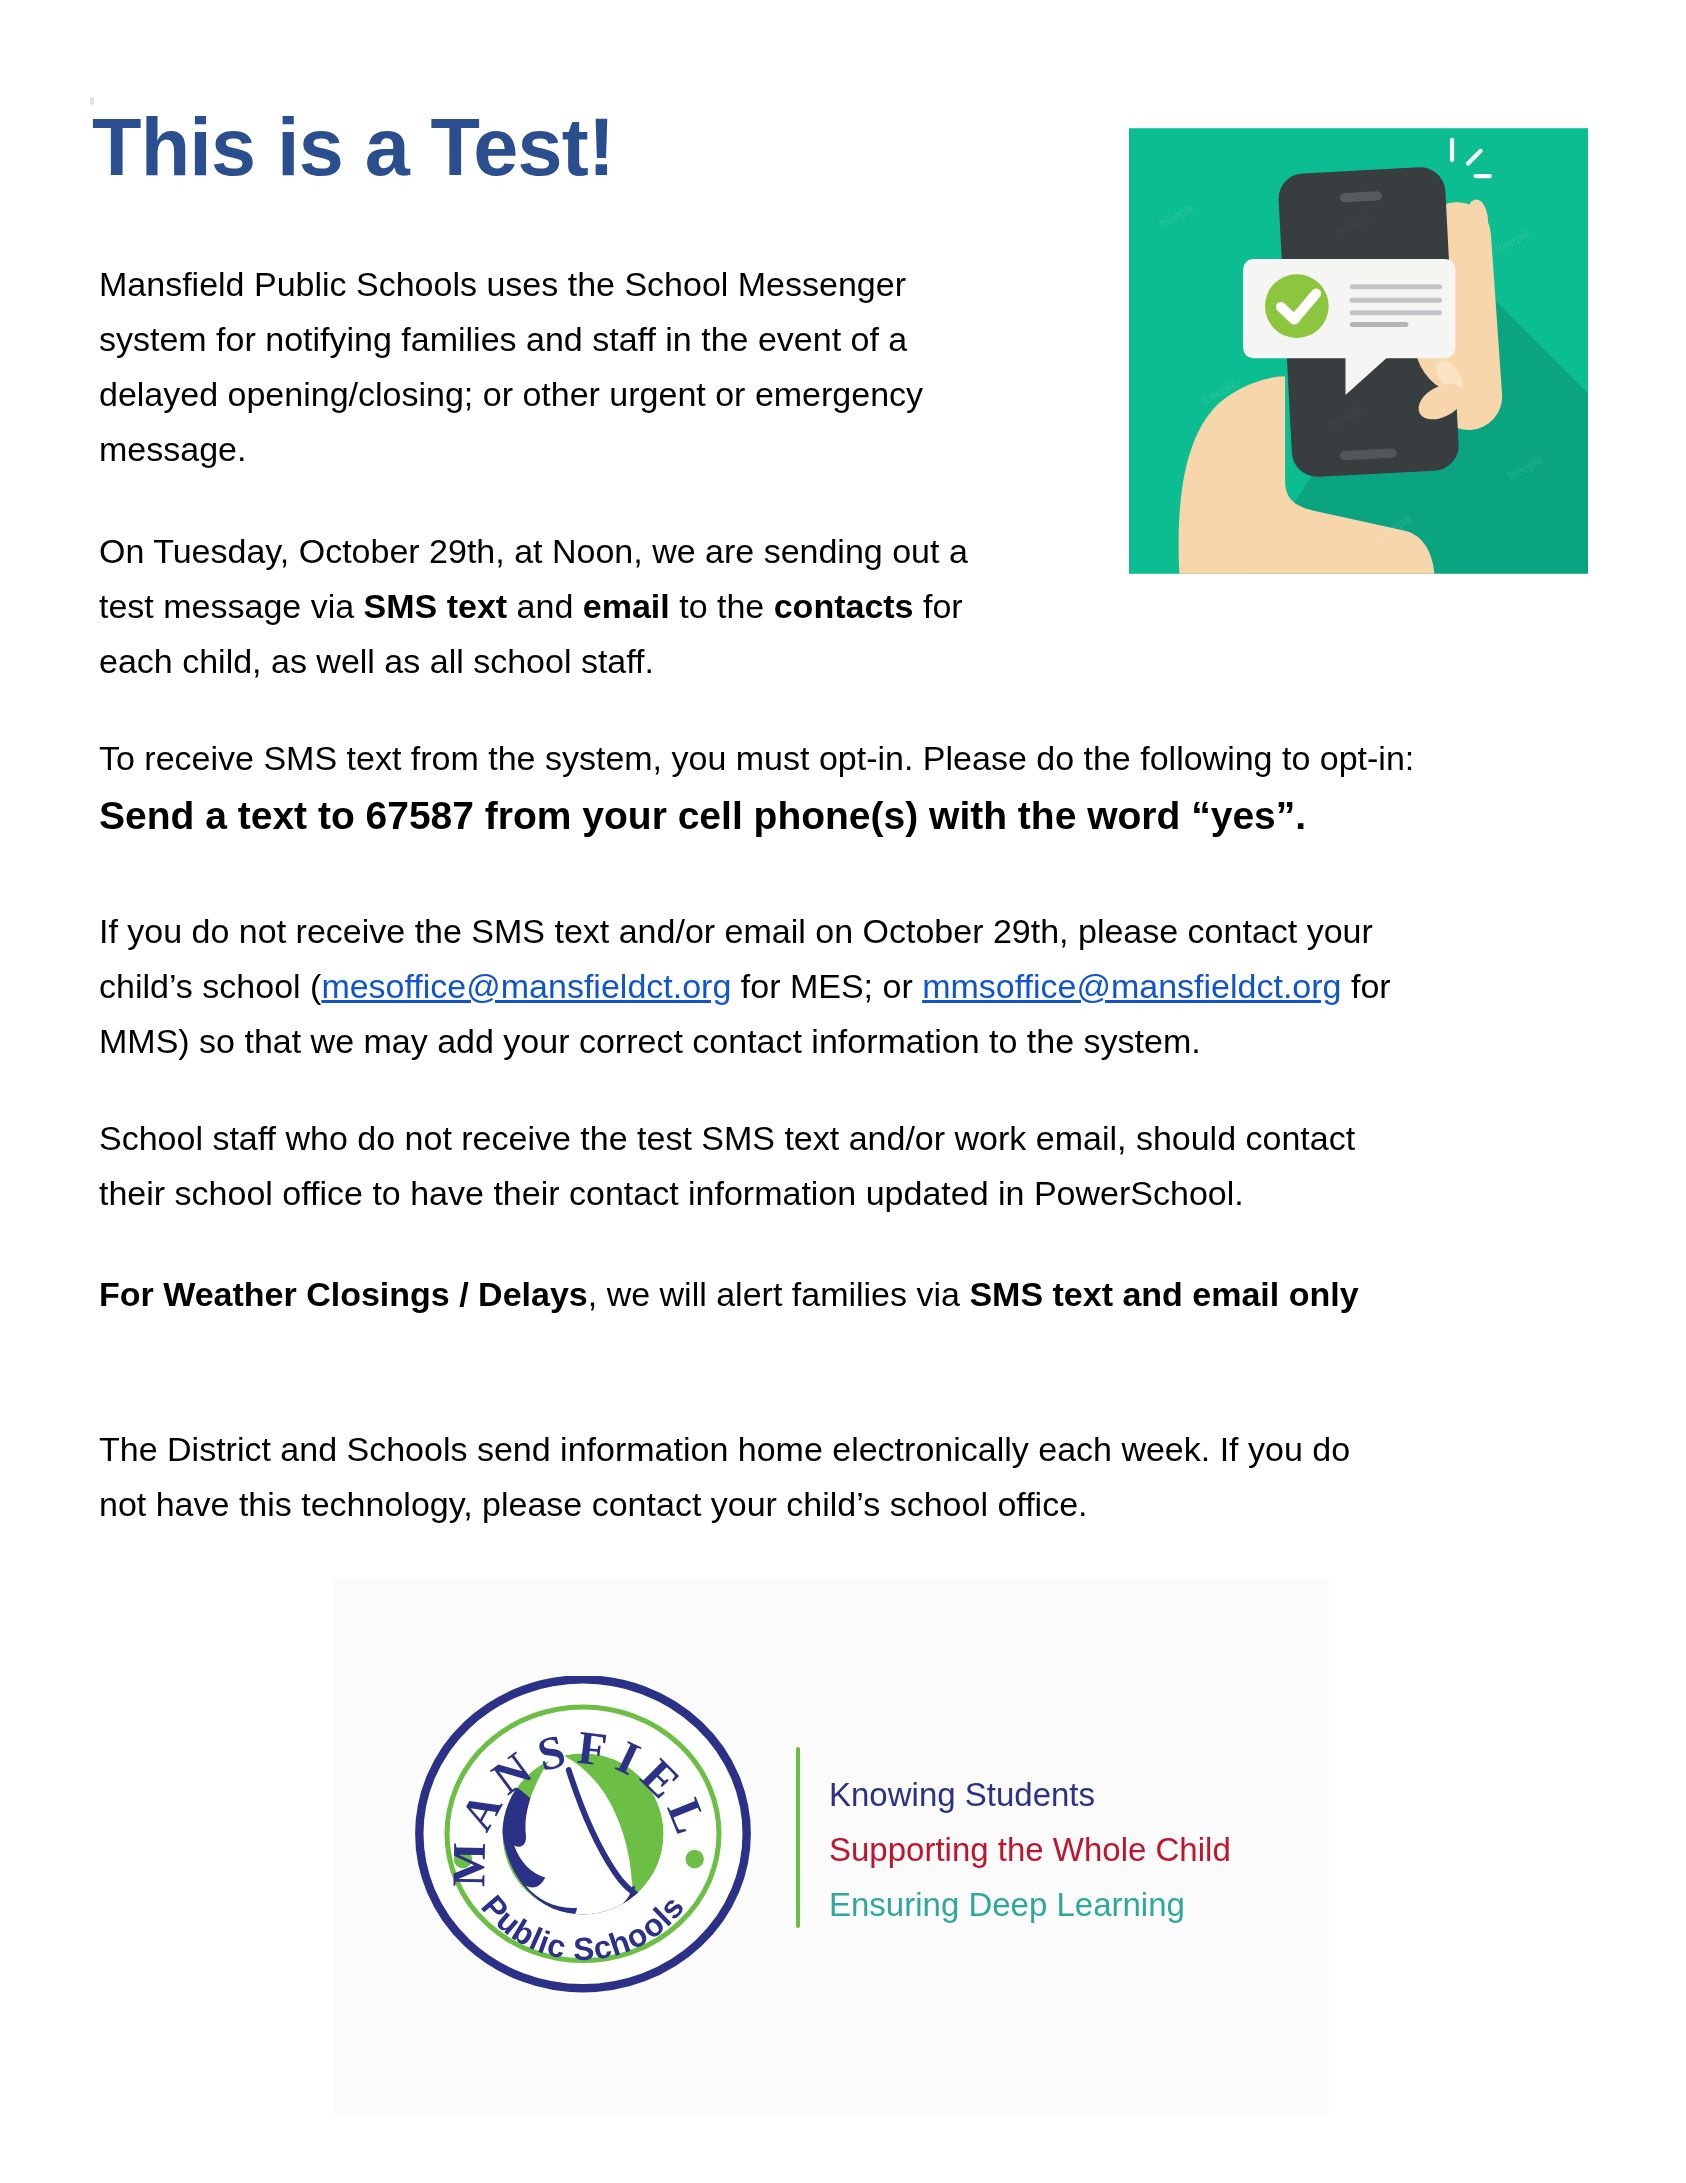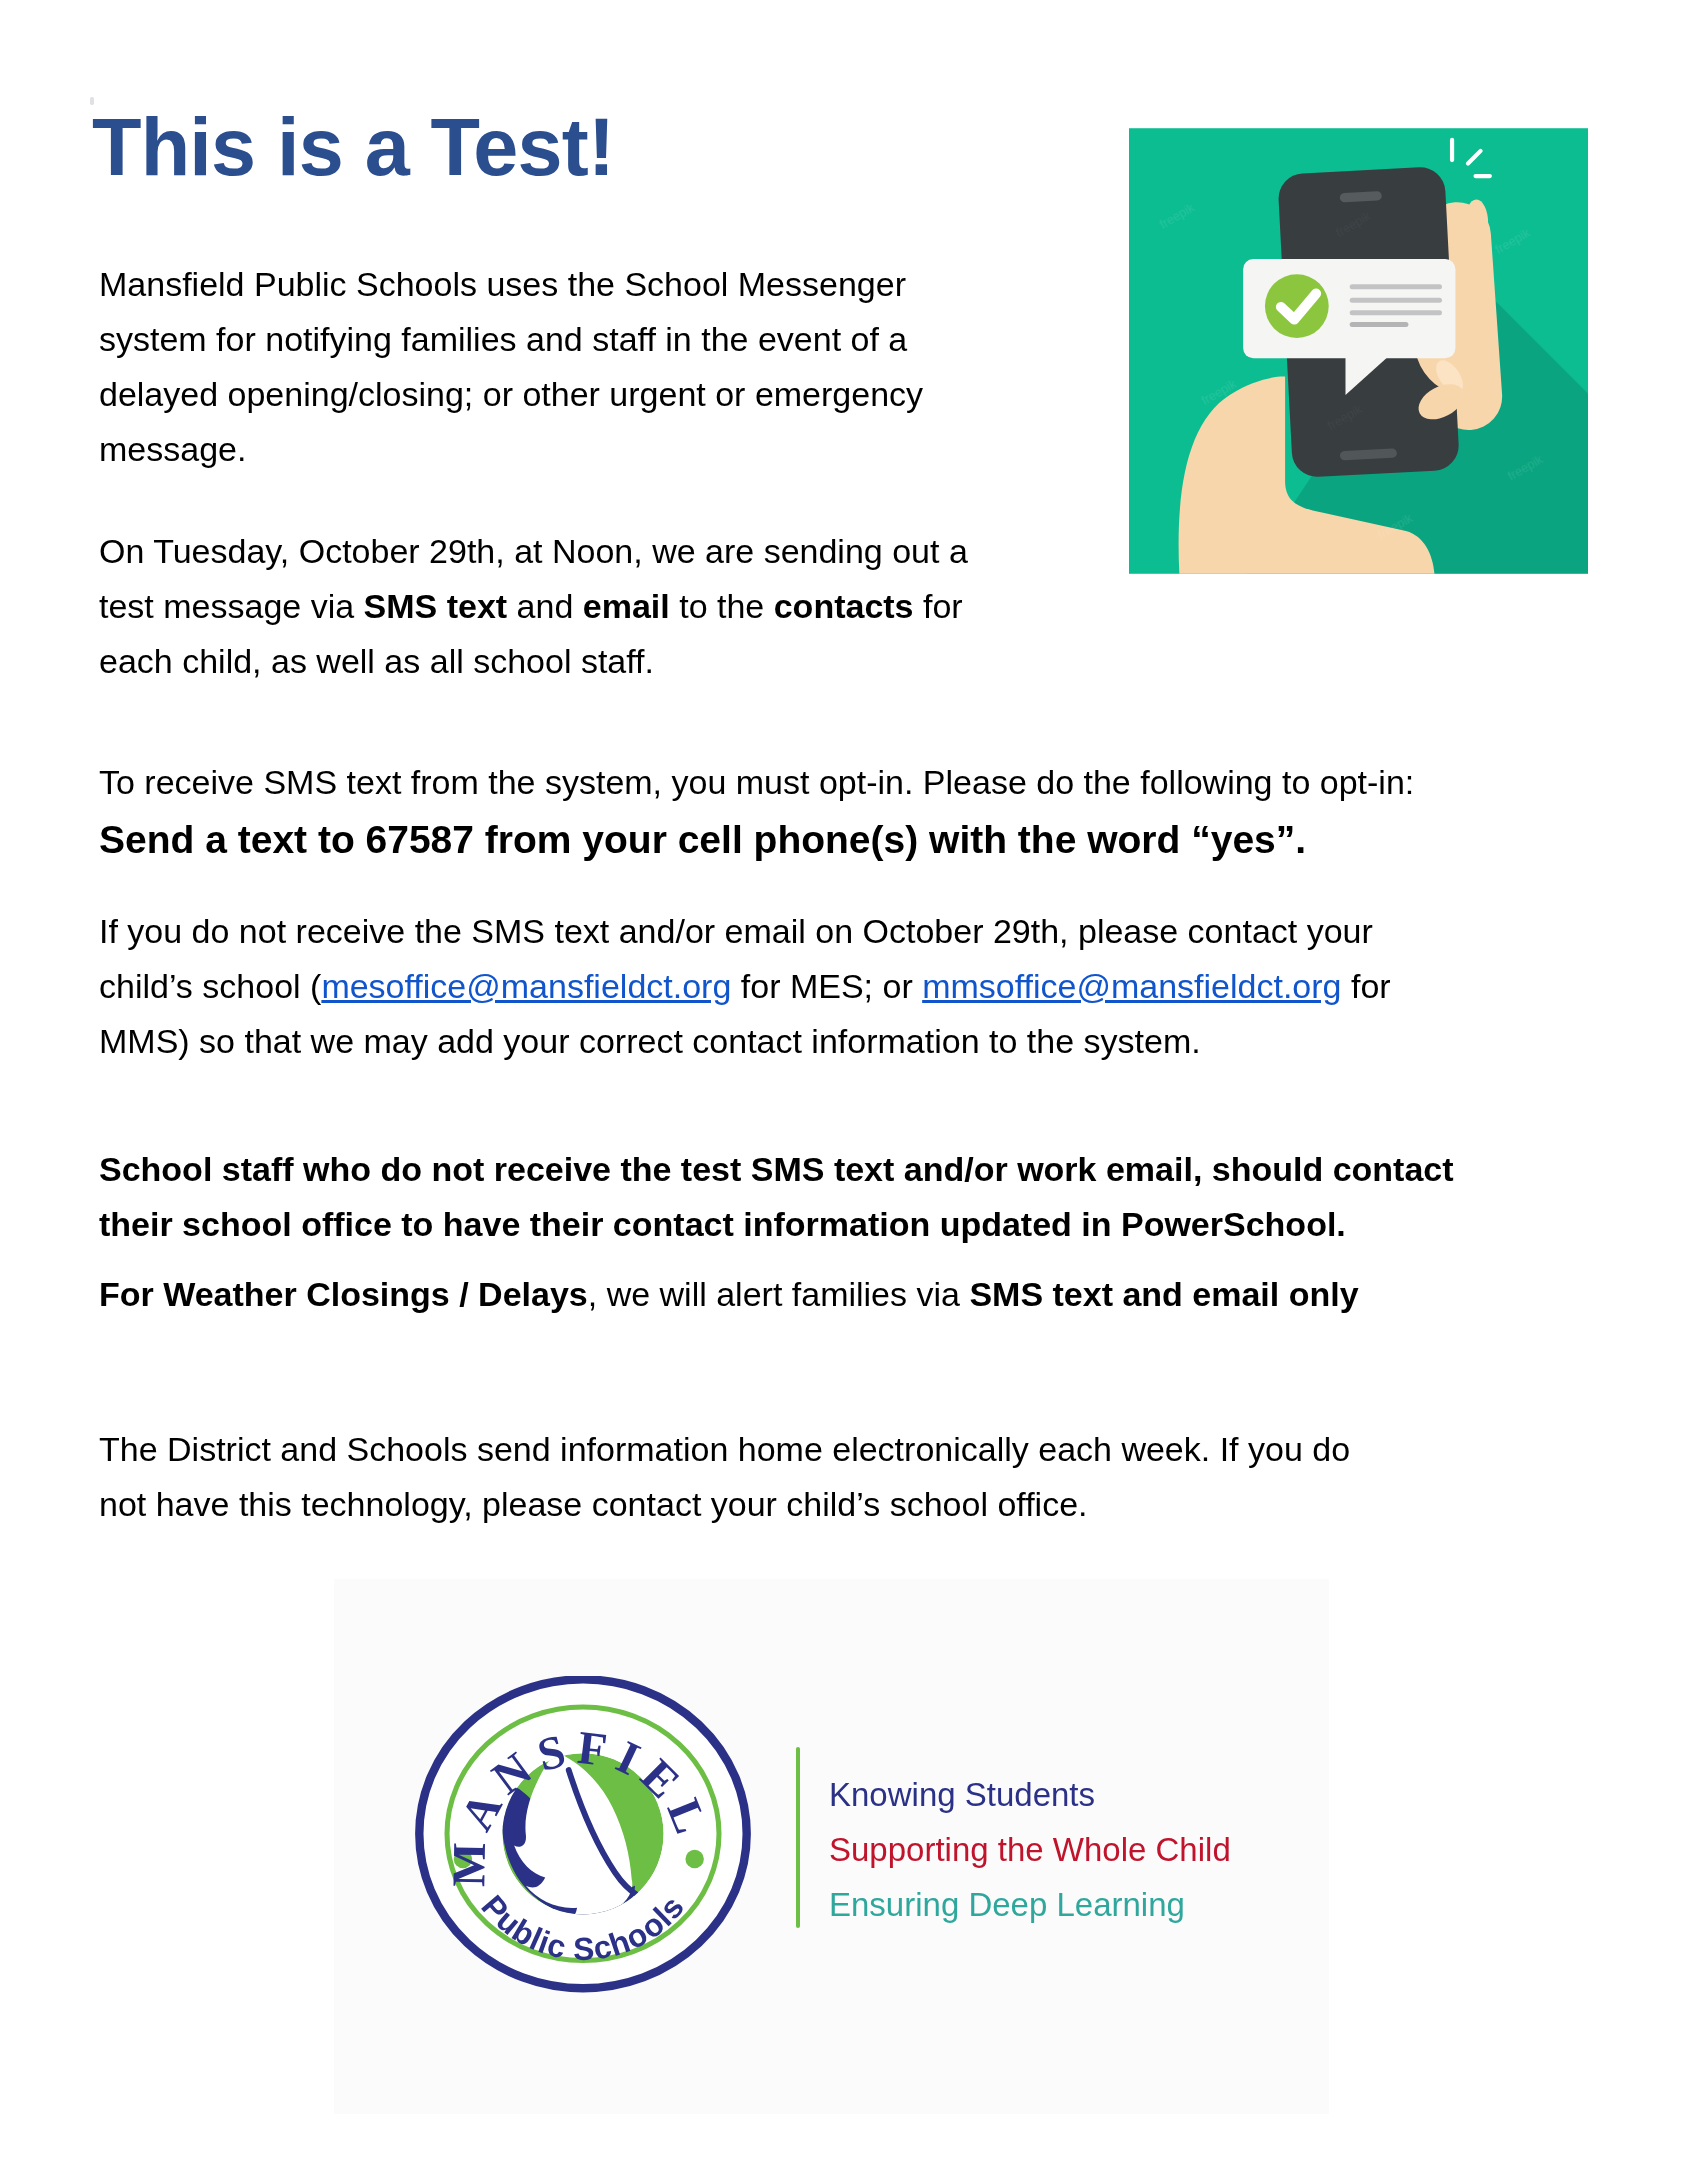--- a/index.html
+++ b/index.html
@@ -47,32 +47,32 @@
     <div class="ln">delayed opening/closing; or other urgent or emergency</div>
     <div class="ln">message.</div>
   </div>
 
   <div class="block" style="top:524px;">
     <div class="ln"><span>On Tuesday, October 29th, at Noon, we are sending out a</span></div>
     <div class="ln"><span>test message via </span><span class="b">SMS text</span><span> and </span><span class="b">email</span><span> to the </span><span class="b">contacts</span><span> for</span></div>
     <div class="ln"><span>each child, as well as all school staff.</span></div>
   </div>
 
-  <div class="block" style="top:731px;margin-top:24px;">
+  <div class="block" style="top:731px;">
     <div class="ln">To receive SMS text from the system, you must opt-in. Please do the following to opt-in:</div>
     <div class="optin-bold">Send a text to 67587 from your cell phone(s) with the word “yes”.</div>
   </div>
 
   <div class="block" style="top:904px;">
     <div class="ln"><span>If you do not receive the SMS text and/or email on October 29th, please contact your</span></div>
     <div class="ln"><span>child’s school (</span><a class="lnk">mesoffice@mansfieldct.org</a><span> for MES; or </span><a class="lnk">mmsoffice@mansfieldct.org</a><span> for</span></div>
     <div class="ln"><span>MMS) so that we may add your correct contact information to the system.</span></div>
   </div>
 
-  <div class="block" style="top:1142px;font-weight:bold;">
+  <div class="block" style="top:1111px;">
     <div class="ln">School staff who do not receive the test SMS text and/or work email, should contact</div>
     <div class="ln">their school office to have their contact information updated in PowerSchool.</div>
   </div>
 
   <div class="block" style="top:1267px;">
     <div class="ln"><span class="b">For Weather Closings / Delays</span><span>, we will alert families via </span><span class="b">SMS text and email only</span></div>
   </div>
 
   <div class="block" style="top:1422px;">
     <div class="ln">The District and Schools send information home electronically each week. If you do</div>

